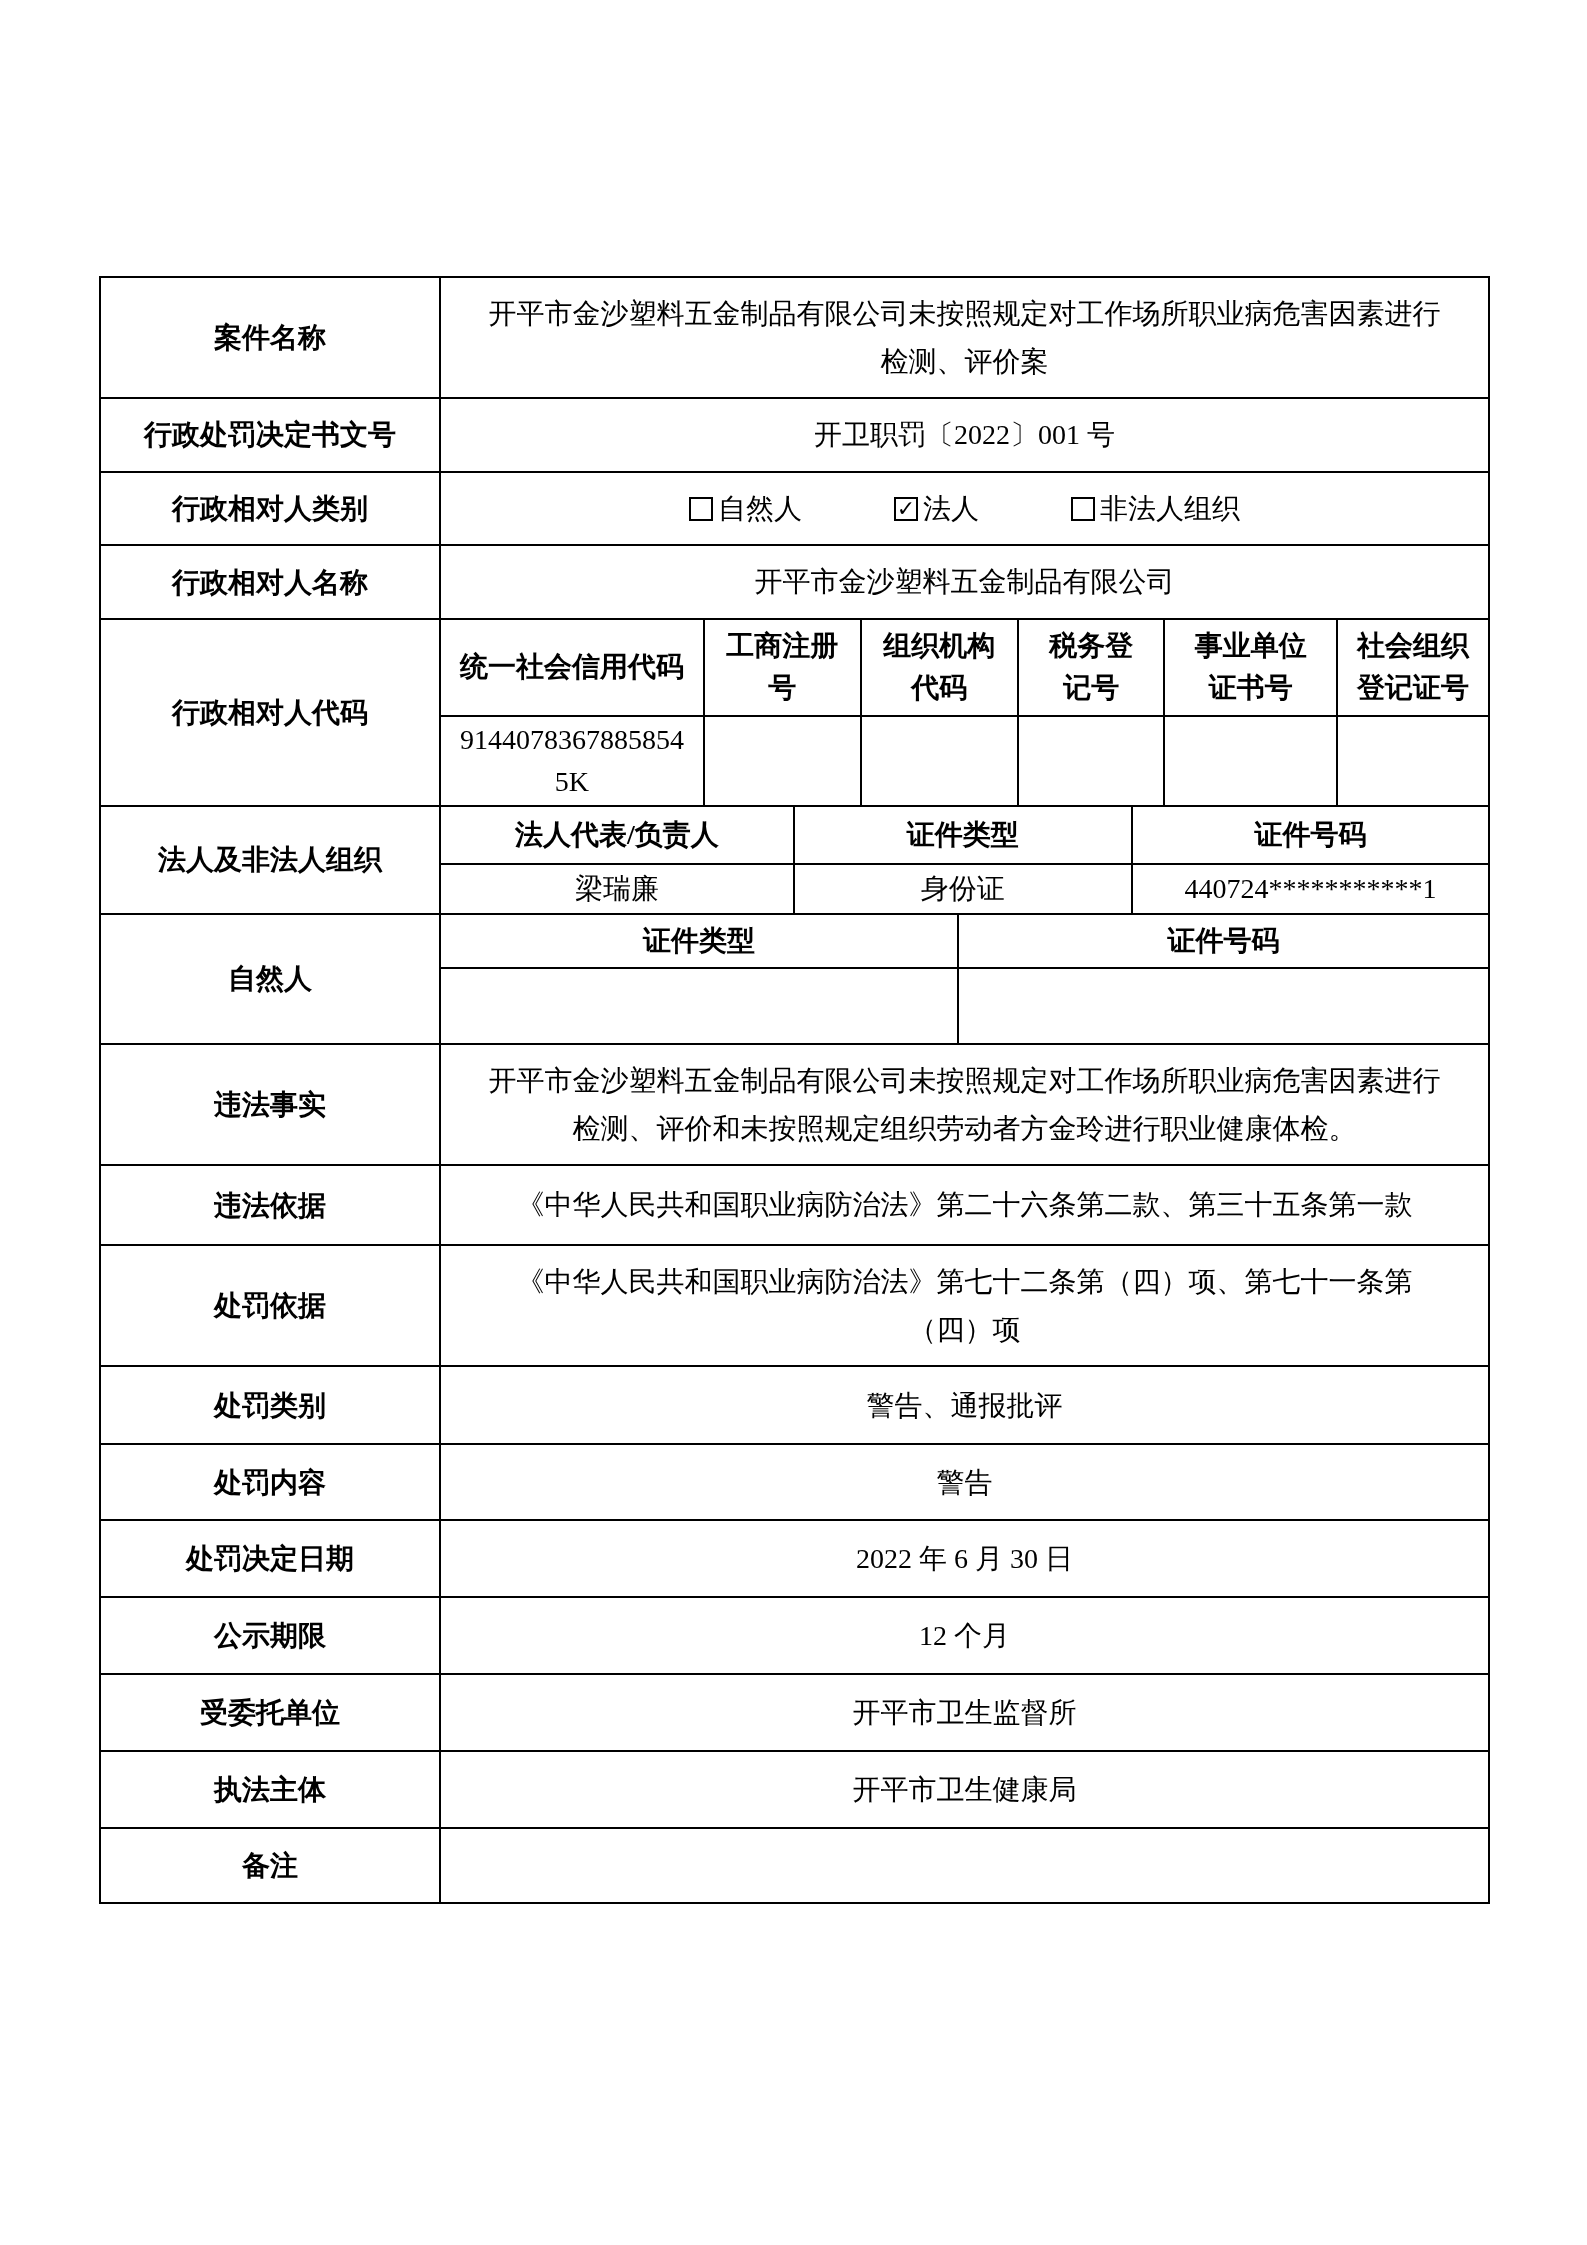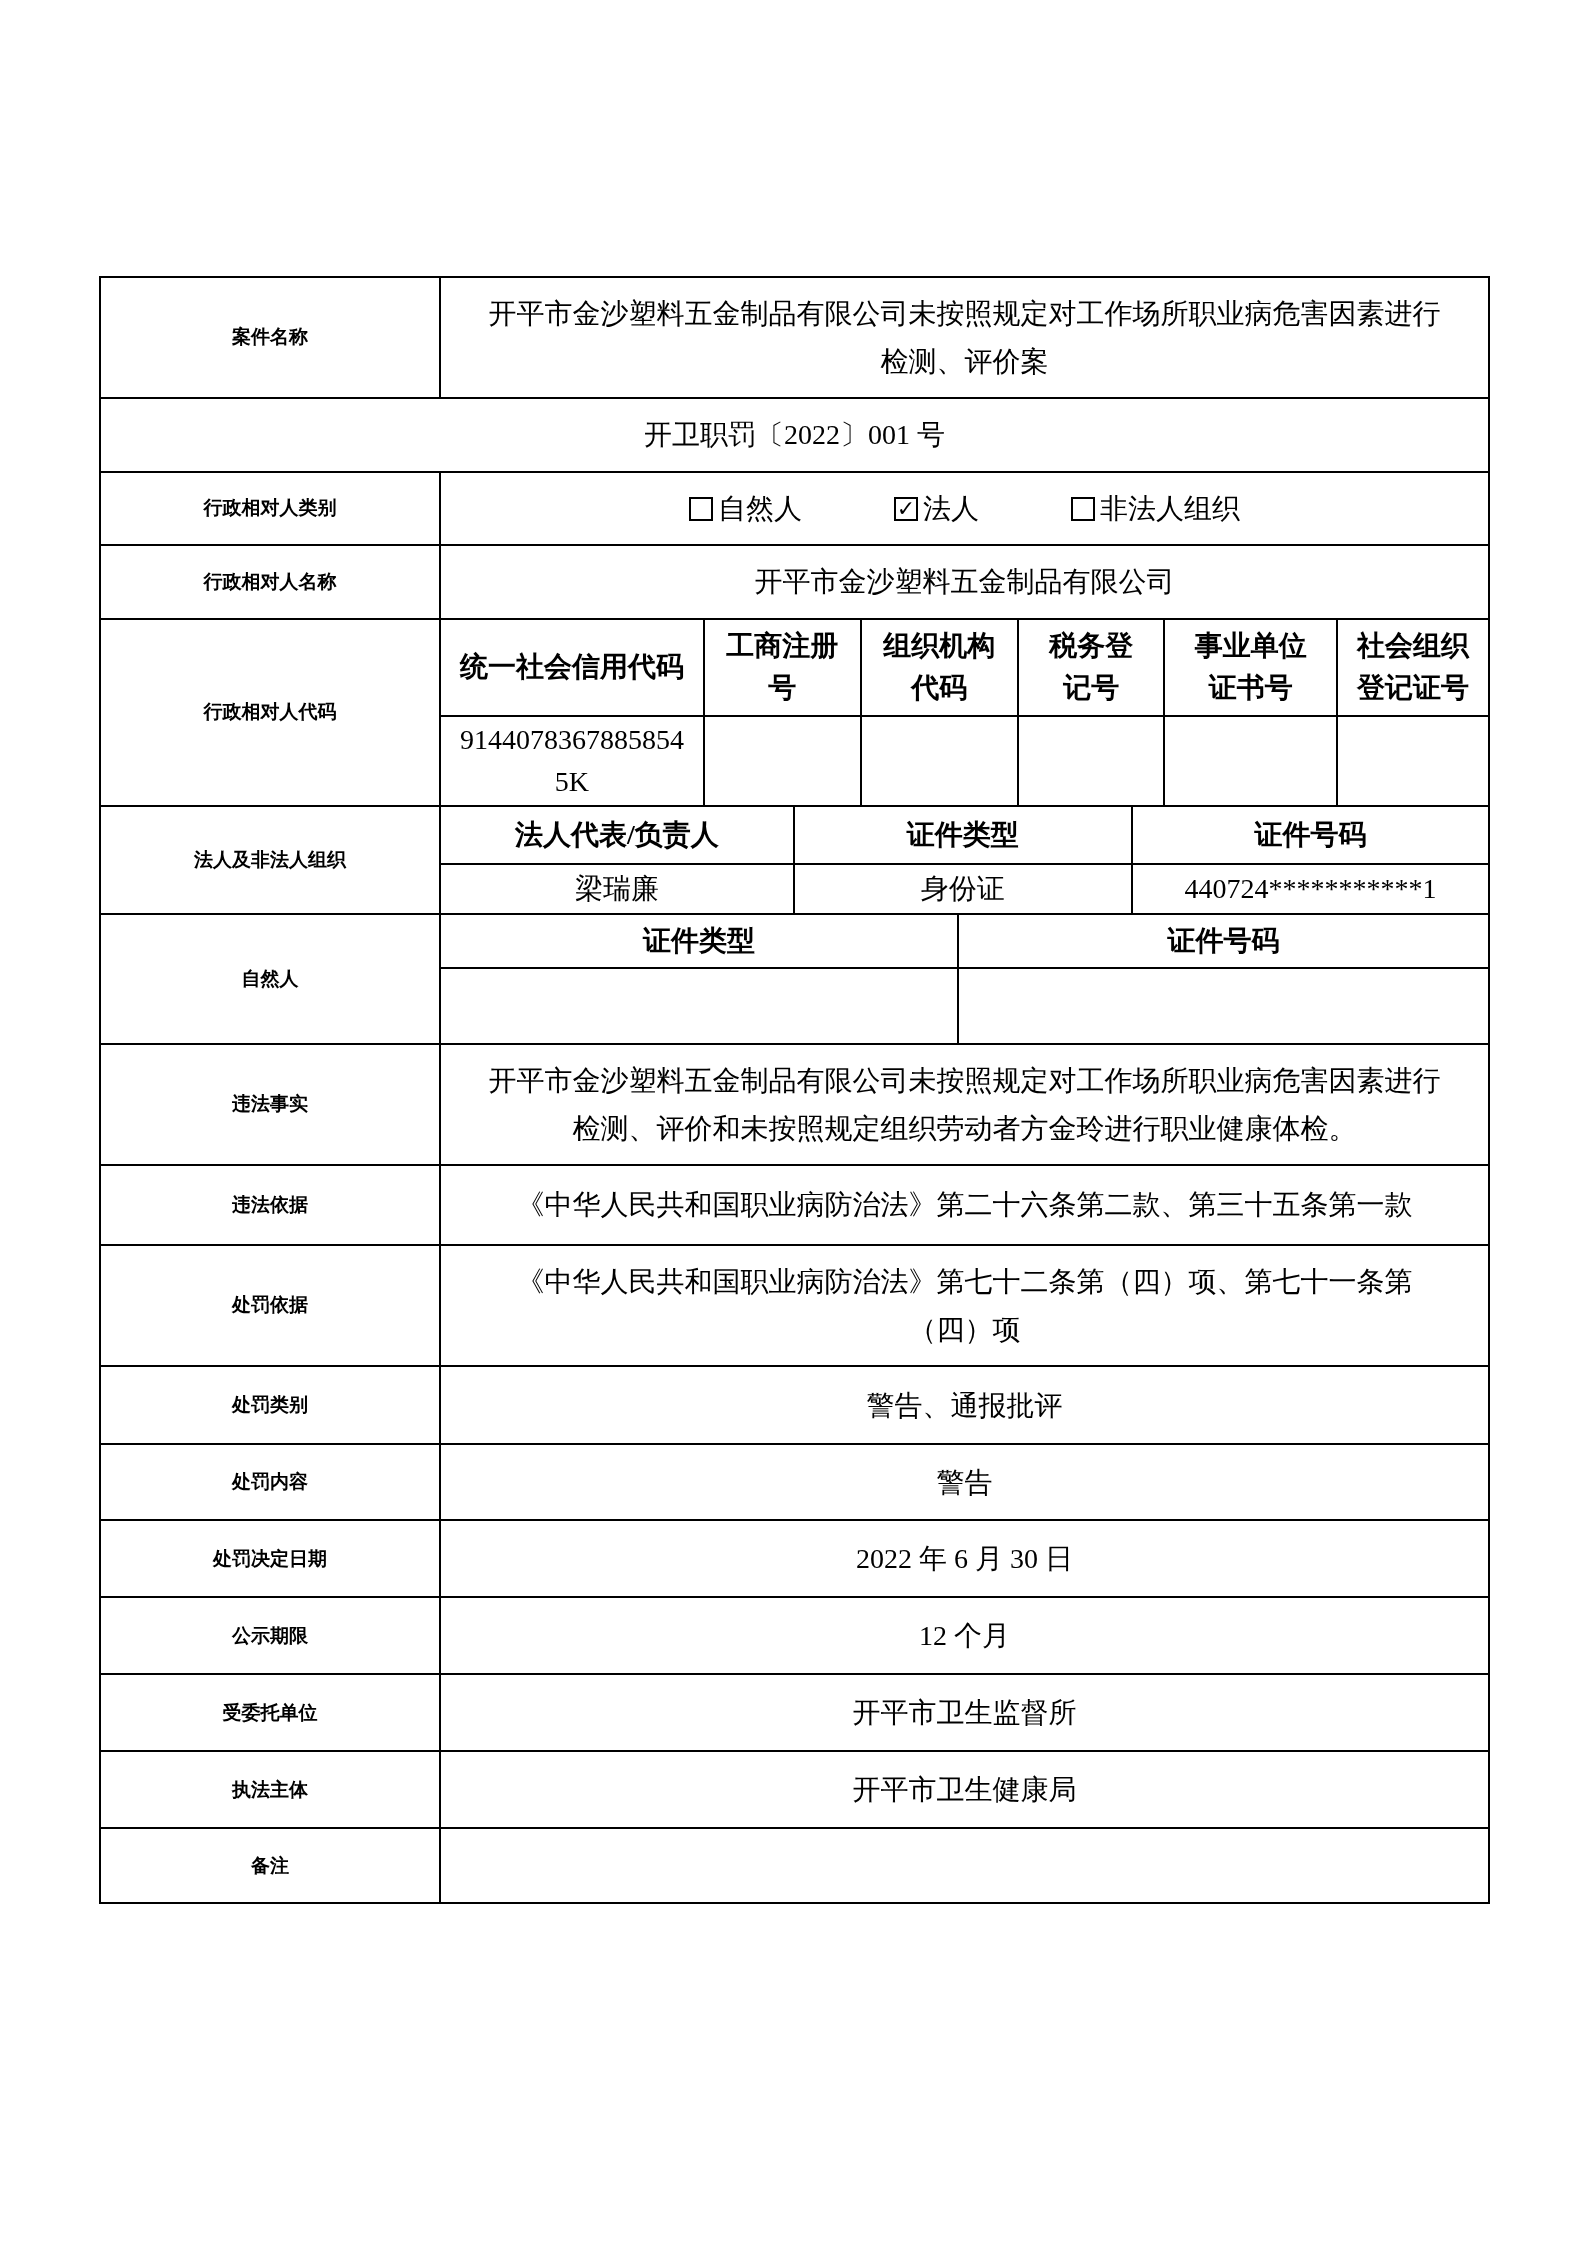--- a/index.html
+++ b/index.html
@@ -12,21 +12,21 @@
   .doc-table {
     position: absolute; left: 99px; top: 276px; width: 1391px;
     border: 2px solid #000; background: #fff;
   }
   .row { display: flex; align-items: stretch; }
   .row + .row { border-top: 2px solid #000; }
   .label-cell {
     flex: 0 0 340px; max-width: 340px;
     border-right: 2px solid #000;
     display: flex; align-items: center; justify-content: center;
-    text-align: center; font-weight: bold; font-size: 19px;
+    text-align: center; font-weight: bold; font-size: 28px;
     padding: 4px 14px; line-height: 1.4;
   }
   .content-cell {
     flex: 1; display: flex; align-items: center; justify-content: center;
     text-align: center; font-size: 28px; padding: 12px 40px; line-height: 1.7;
   }
   .subtable { flex: 1; display: flex; flex-direction: column; }
   .subrow { display: flex; align-items: stretch; }
   .subrow + .subrow { border-top: 2px solid #000; }
   .subcell {
@@ -58,20 +58,21 @@
 <body>
 
 <div class="doc-table">
 
   <div class="row" style="min-height:115px">
     <div class="label-cell">案件名称</div>
     <div class="content-cell">开平市金沙塑料五金制品有限公司未按照规定对工作场所职业病危害因素进行检测、评价案</div>
   </div>
 
   <div class="row" style="min-height:52px">
+    <div class="label-cell">行政处罚决定书文号</div>
     <div class="content-cell">开卫职罚〔2022〕001 号</div>
   </div>
 
   <div class="row" style="min-height:66px">
     <div class="label-cell">行政相对人类别</div>
     <div class="content-cell cb-row">
       <span class="cb-item">
         <span class="cbox">
             <span></span>
           </span>

